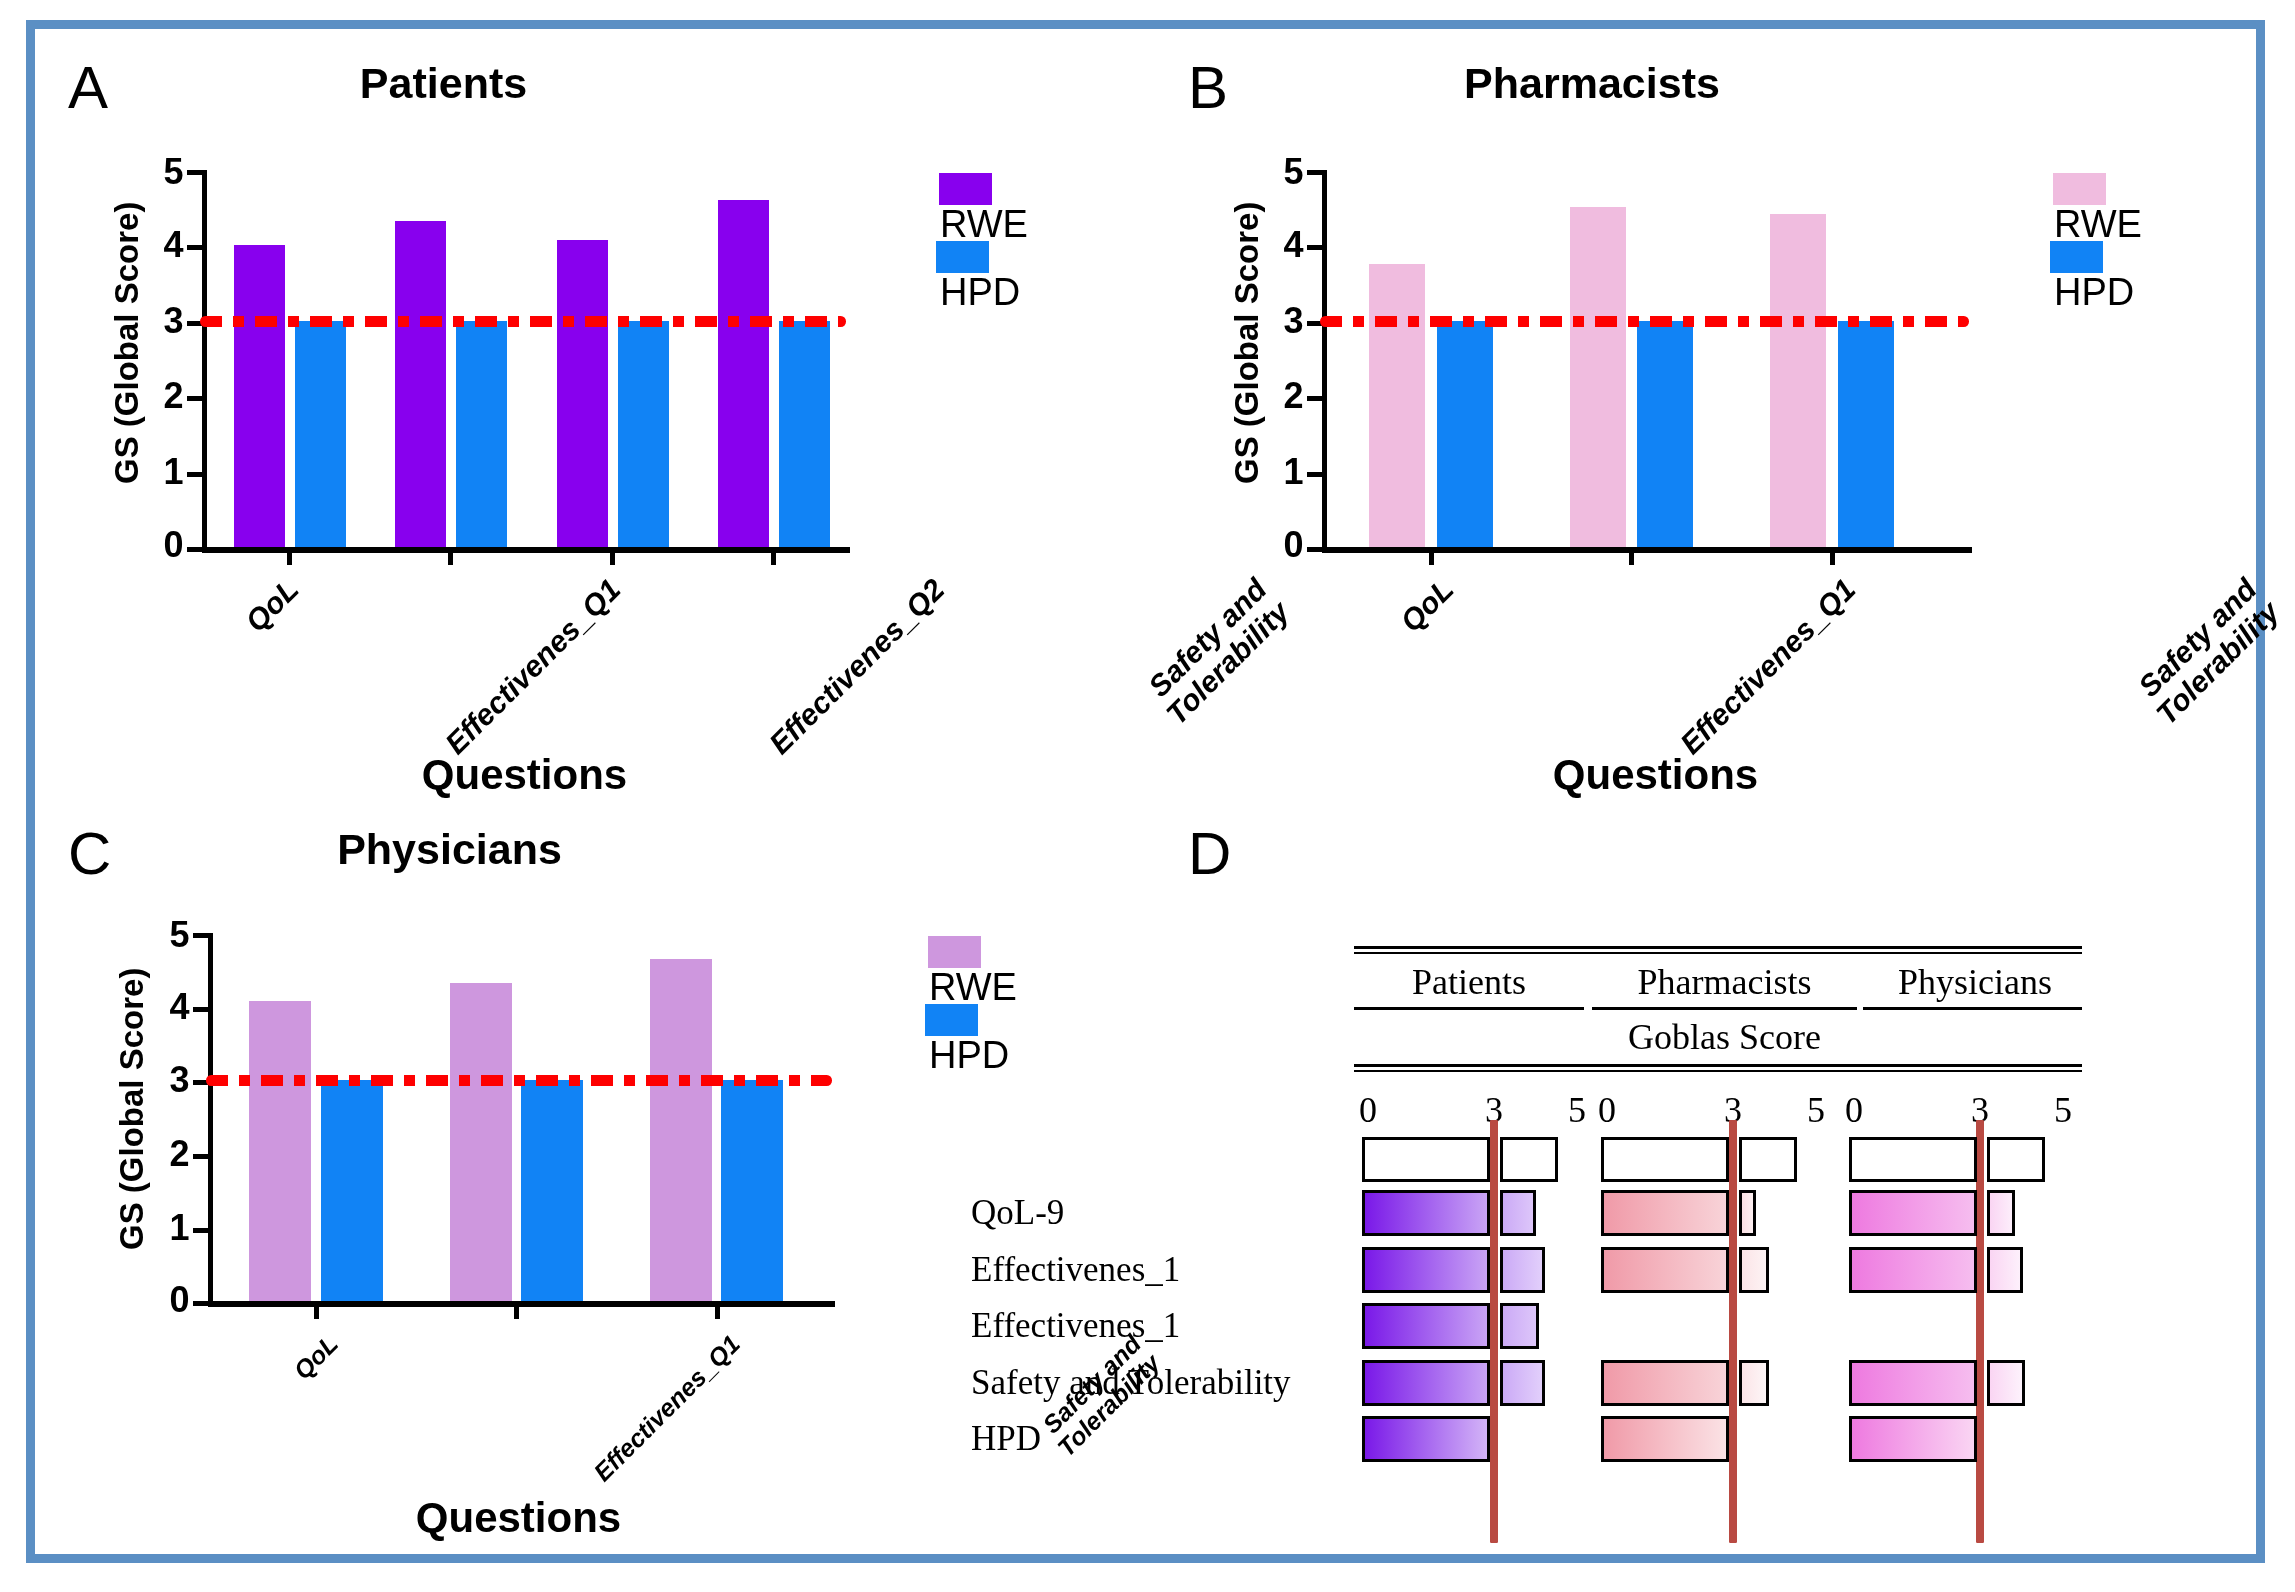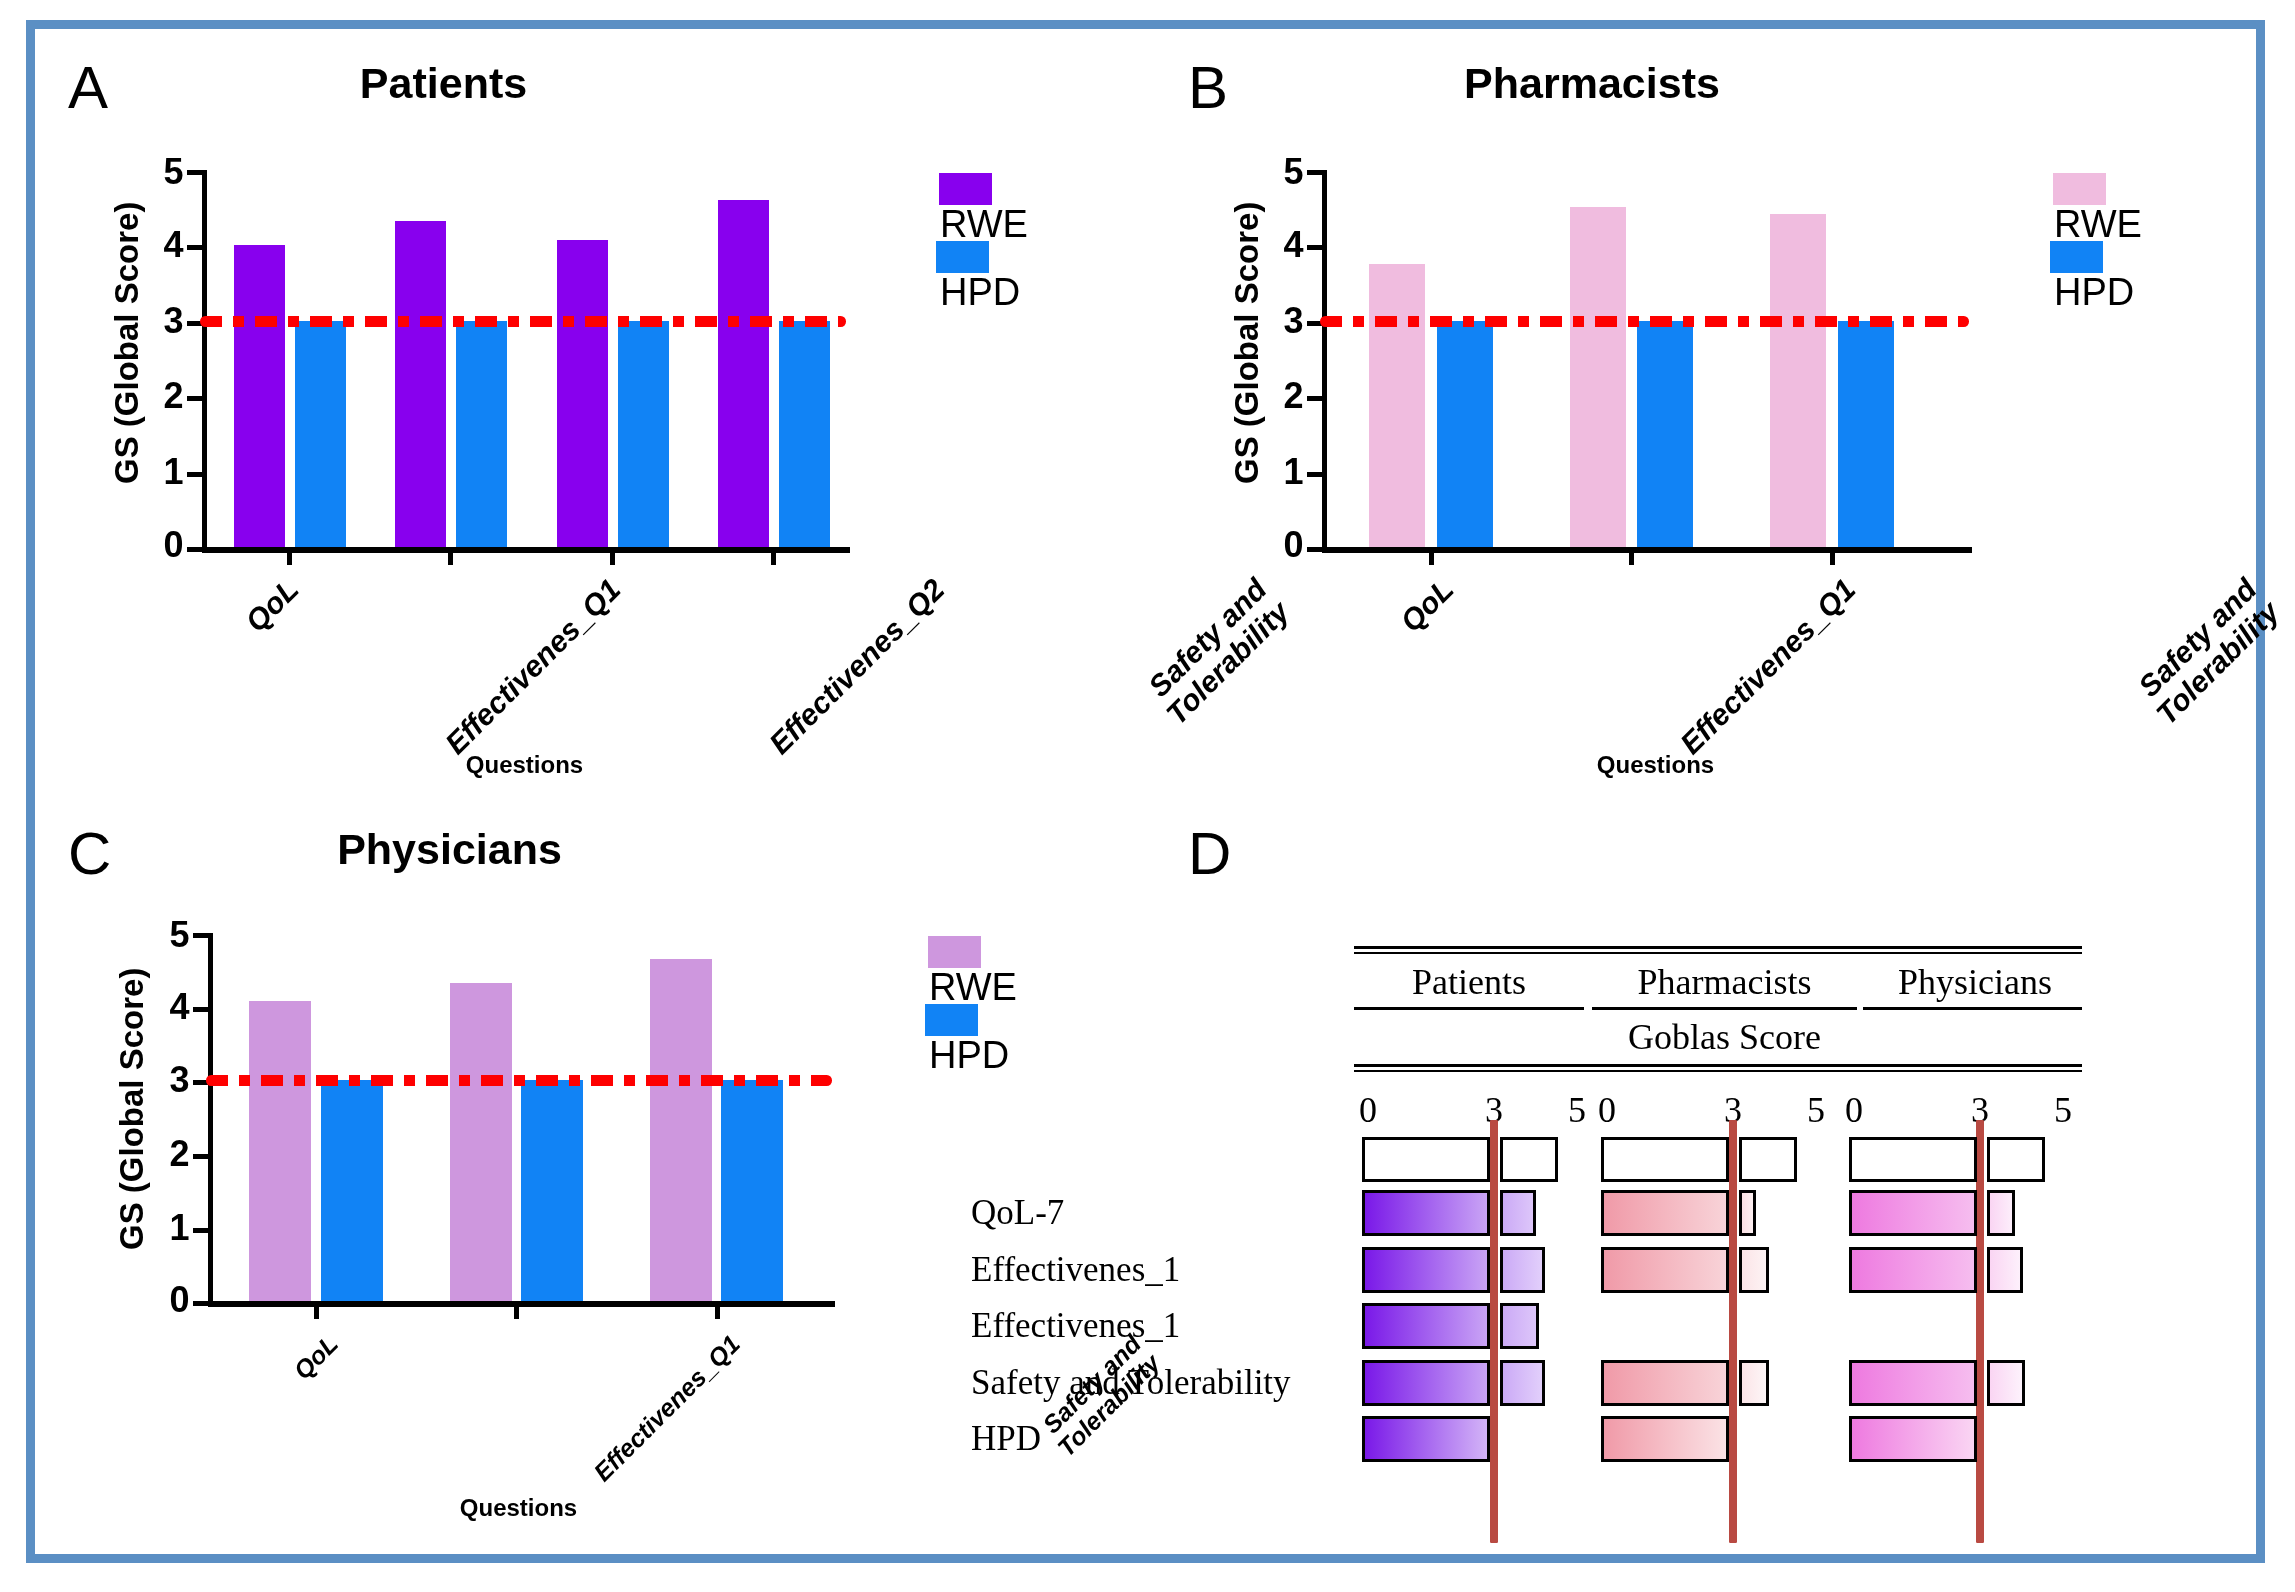--- a/index.html
+++ b/index.html
@@ -37,21 +37,21 @@
     background:repeating-linear-gradient(to right,
       #fe0000 0px,#fe0000 22px,transparent 22px,transparent 33px,
       #fe0000 33px,#fe0000 44px,transparent 44px,transparent 55px);
     border-radius:5.2px;
   }
   .xlab{
     position:absolute;font-size:30px;font-style:italic;font-weight:bold;color:#000;
     transform-origin:right top;white-space:pre;line-height:1.08;text-align:right;
   }
   .axis-title-x{
-    position:absolute;font-size:24px;font-weight:bold;color:#000;text-align:center;
+    position:absolute;font-size:42px;font-weight:bold;color:#000;text-align:center;
     white-space:nowrap;
   }
   .axis-title-y{
     position:absolute;font-size:33px;font-weight:bold;color:#000;white-space:nowrap;
     transform-origin:left top;transform:rotate(-90deg);
   }
   .legend{position:absolute;}
   .legend-row{position:absolute;display:flex;align-items:center;flex-direction:column;}
   .legend-swatch{width:53px;height:32px;}
   .legend-label{margin-left:36px;font-size:38px;color:#000;line-height:1;}
@@ -310,21 +310,21 @@
       <div class="d-redline" style="left:574px;top:325px;height:423px;"></div>
       <div class="d-redline" style="left:821px;top:325px;height:423px;"></div>
 
       <div class="d-cell empty" style="left:207px;top:342px;width:128px;height:45px;"></div>
       <div class="d-cell empty" style="left:345px;top:342px;width:58px;height:45px;"></div>
       <div class="d-cell empty" style="left:446px;top:342px;width:128px;height:45px;"></div>
       <div class="d-cell empty" style="left:584px;top:342px;width:58px;height:45px;"></div>
       <div class="d-cell empty" style="left:694px;top:342px;width:128px;height:45px;"></div>
       <div class="d-cell empty" style="left:832px;top:342px;width:58px;height:45px;"></div>
 
-      <div class="d-rowlabel" style="left:-184px;top:418px;">QoL-7</div>
+      <div class="d-rowlabel" style="left:-184px;top:418px;">QoL-9</div>
       <div class="d-cell" style="left:207px;top:395px;width:128px;height:46px;background:linear-gradient(to right,#7a19e8,#c9a4f5);"></div>
       <div class="d-cell" style="left:345px;top:395px;width:36px;height:46px;background:linear-gradient(to right,#cbaaf6,#ddc6fa);"></div>
       <div class="d-cell" style="left:446px;top:395px;width:128px;height:46px;background:linear-gradient(to right,#f09aa8,#f8d3d8);"></div>
       <div class="d-cell" style="left:584px;top:395px;width:17.3px;height:46px;background:linear-gradient(to right,#fadfe3,#fdf0f2);"></div>
       <div class="d-cell" style="left:694px;top:395px;width:128px;height:46px;background:linear-gradient(to right,#ee7ae0,#f6bdef);"></div>
       <div class="d-cell" style="left:832px;top:395px;width:28px;height:46px;background:linear-gradient(to right,#fad5f3,#fdeefb);"></div>
 
       <div class="d-rowlabel" style="left:-184px;top:475px;">Effectivenes_1</div>
       <div class="d-cell" style="left:207px;top:452px;width:128px;height:46px;background:linear-gradient(to right,#7a19e8,#c9a4f5);"></div>
       <div class="d-cell" style="left:345px;top:452px;width:45px;height:46px;background:linear-gradient(to right,#cbaaf6,#e2cffb);"></div>

